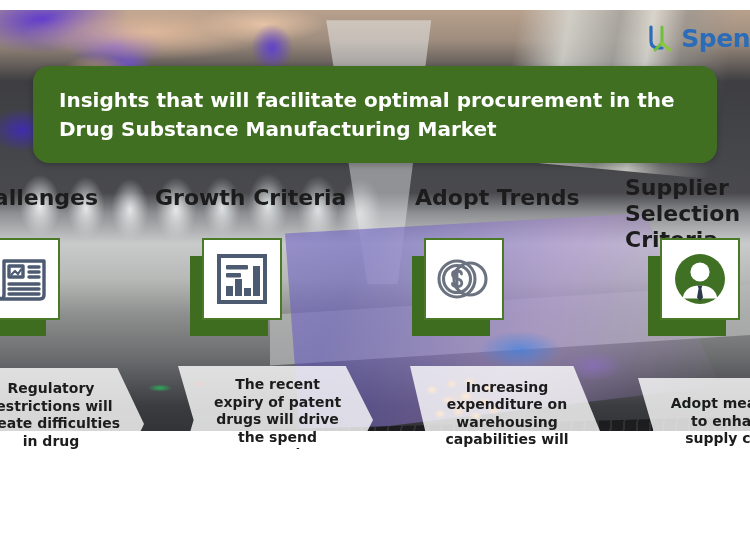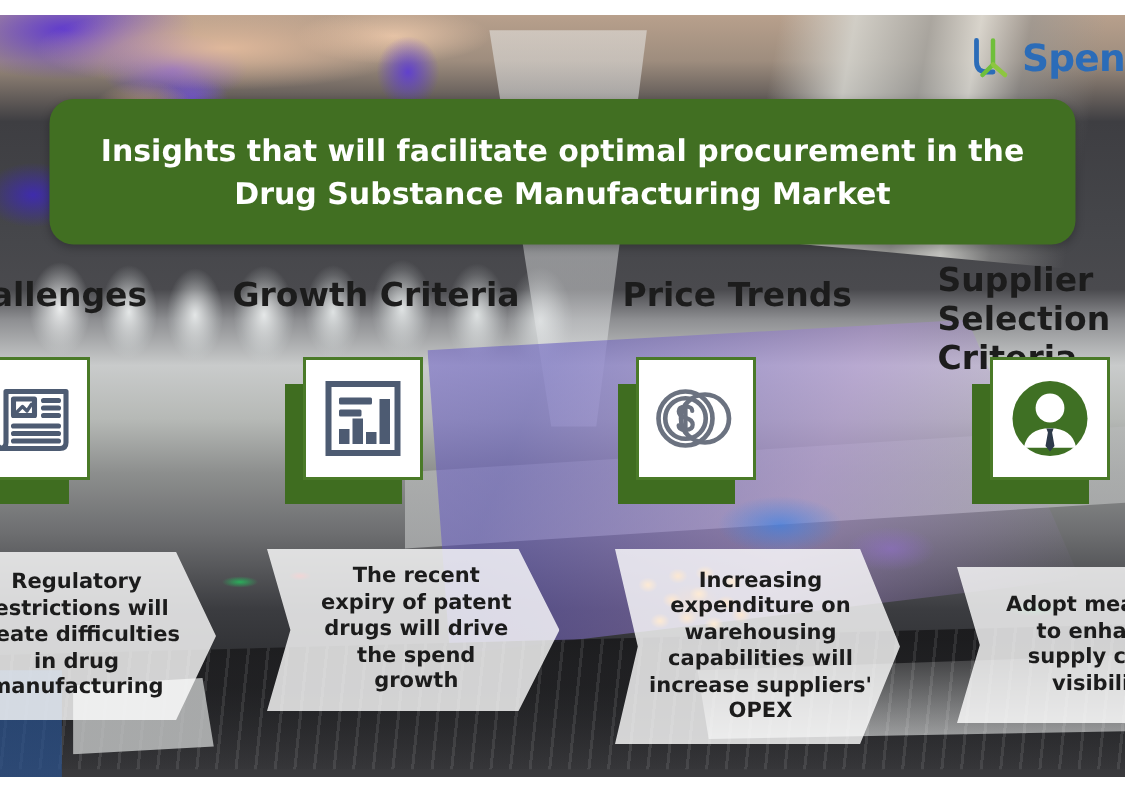--- a/index.html
+++ b/index.html
@@ -3,21 +3,21 @@
 <meta charset="utf-8">
 <style>
   * { margin:0; padding:0; box-sizing:border-box; }
   html,body { width:750px; height:536px; overflow:hidden; }
   body {
     font-family:"DejaVu Sans", sans-serif;
     background:#ffffff;
   }
   #stage {
     position:relative;
-    width:750px; height:536px;
+    width:750px; height:449px;
     background:#ffffff;
     overflow:hidden;
   }
 
   
   .photo {
     position:absolute;
     left:0; top:10px;
     width:750px; height:508px;
     overflow:hidden;
@@ -177,21 +177,21 @@
     border-radius:16px;
     display:flex; align-items:center; justify-content:center;
     padding:0 26px;
     box-shadow:0 2px 6px rgba(0,0,0,.25);
   }
   .banner-text {
     color:#ffffff;
     font-size:20px;
     font-weight:bold;
     line-height:1.42;
-    text-align:center;
+    text-align:left;
   }
 
   
   .heading {
     position:absolute;
     font-size:22px;
     font-weight:bold;
     color:#1c1c1c;
     line-height:1.18;
     white-space:pre-line;
@@ -333,21 +333,21 @@
     </div>
   </div>
   <div class="callout c2">
     <div class="callout-text">The recent
 expiry of patent
 drugs will drive
 the spend
 growth</div>
   </div>
 
-  <div class="heading h3">Price Trends</div>
+  <div class="heading h3">Adopt Trends</div>
   <div class="icon-wrap iw3">
     <div class="icon-shadow"></div>
     <div class="icon-card">
       <span>
         <svg viewBox="0 0 58 50" width="58" height="50" aria-hidden="true">
           <g fill="none" stroke="#6b7280" stroke-width="3.1">
             <circle cx="35" cy="25" r="16"></circle>
             <circle cx="22" cy="25" r="18"></circle>
             <circle cx="22" cy="25" r="13.5"></circle>
           </g>

